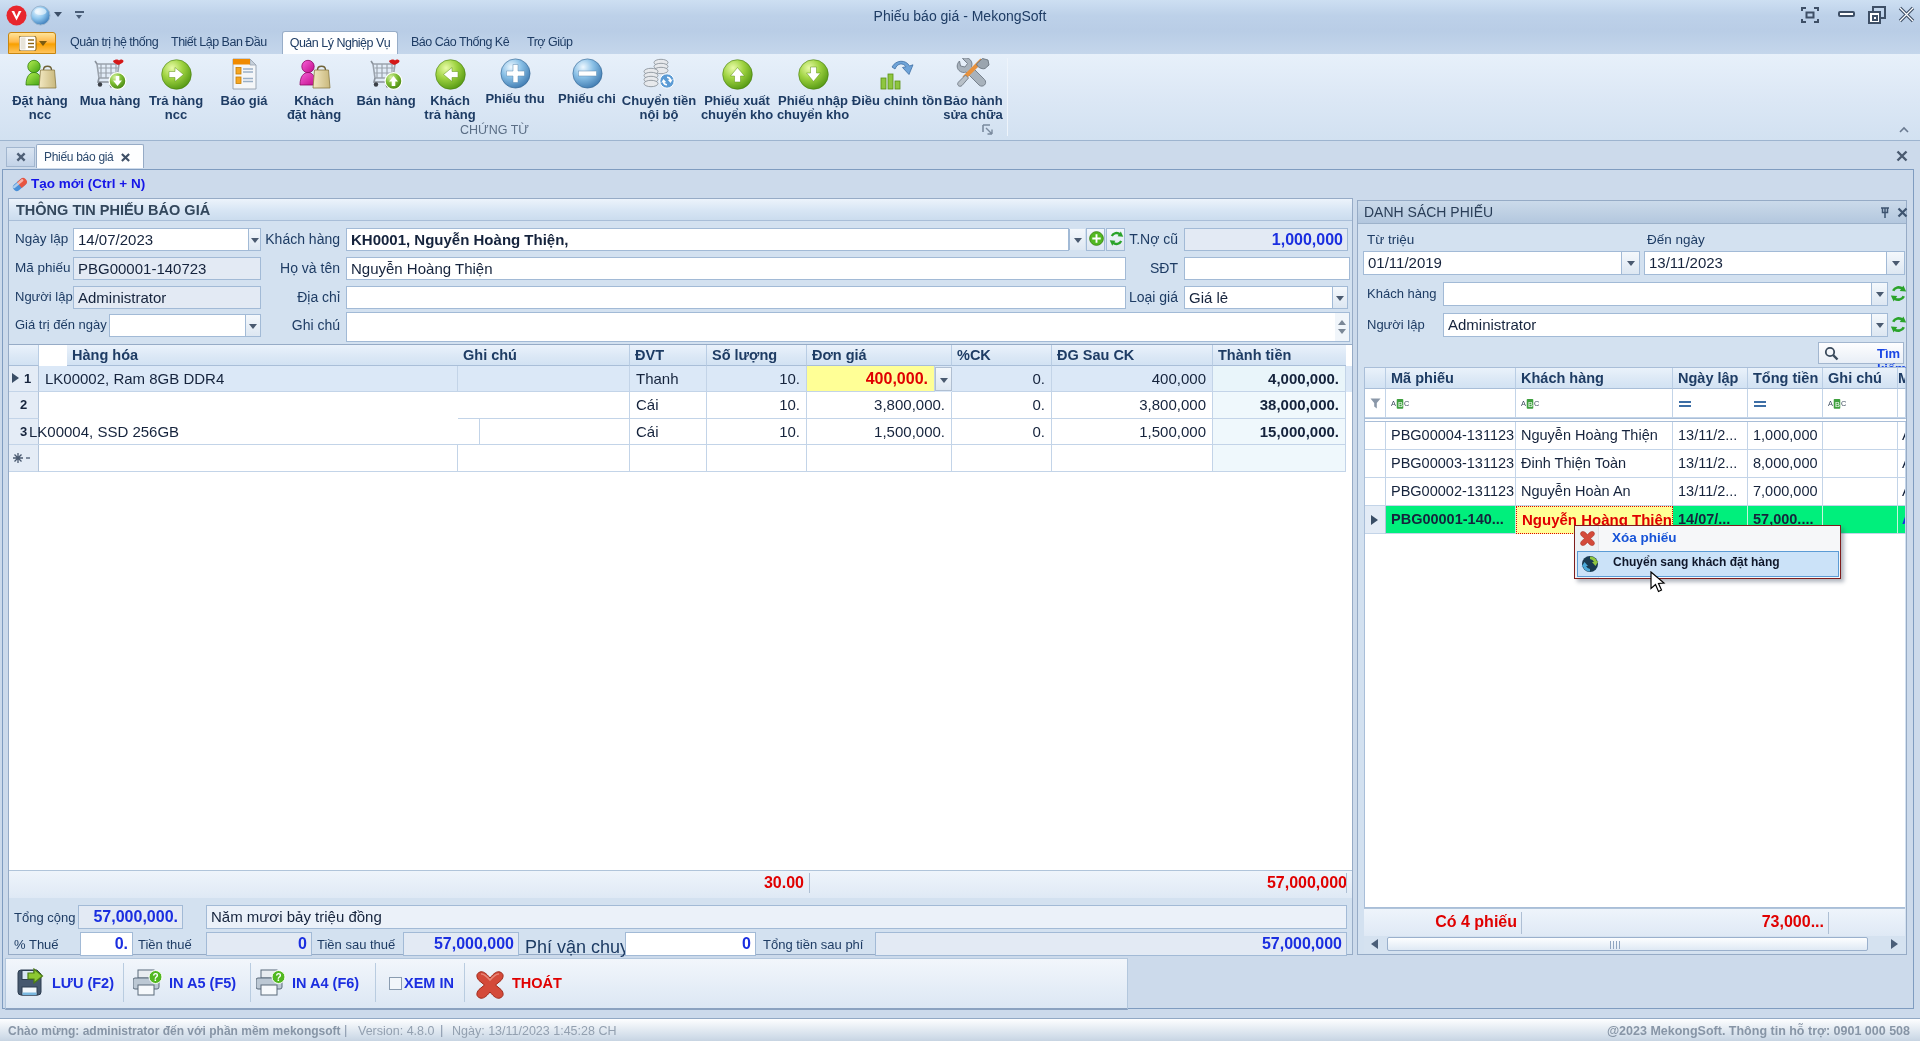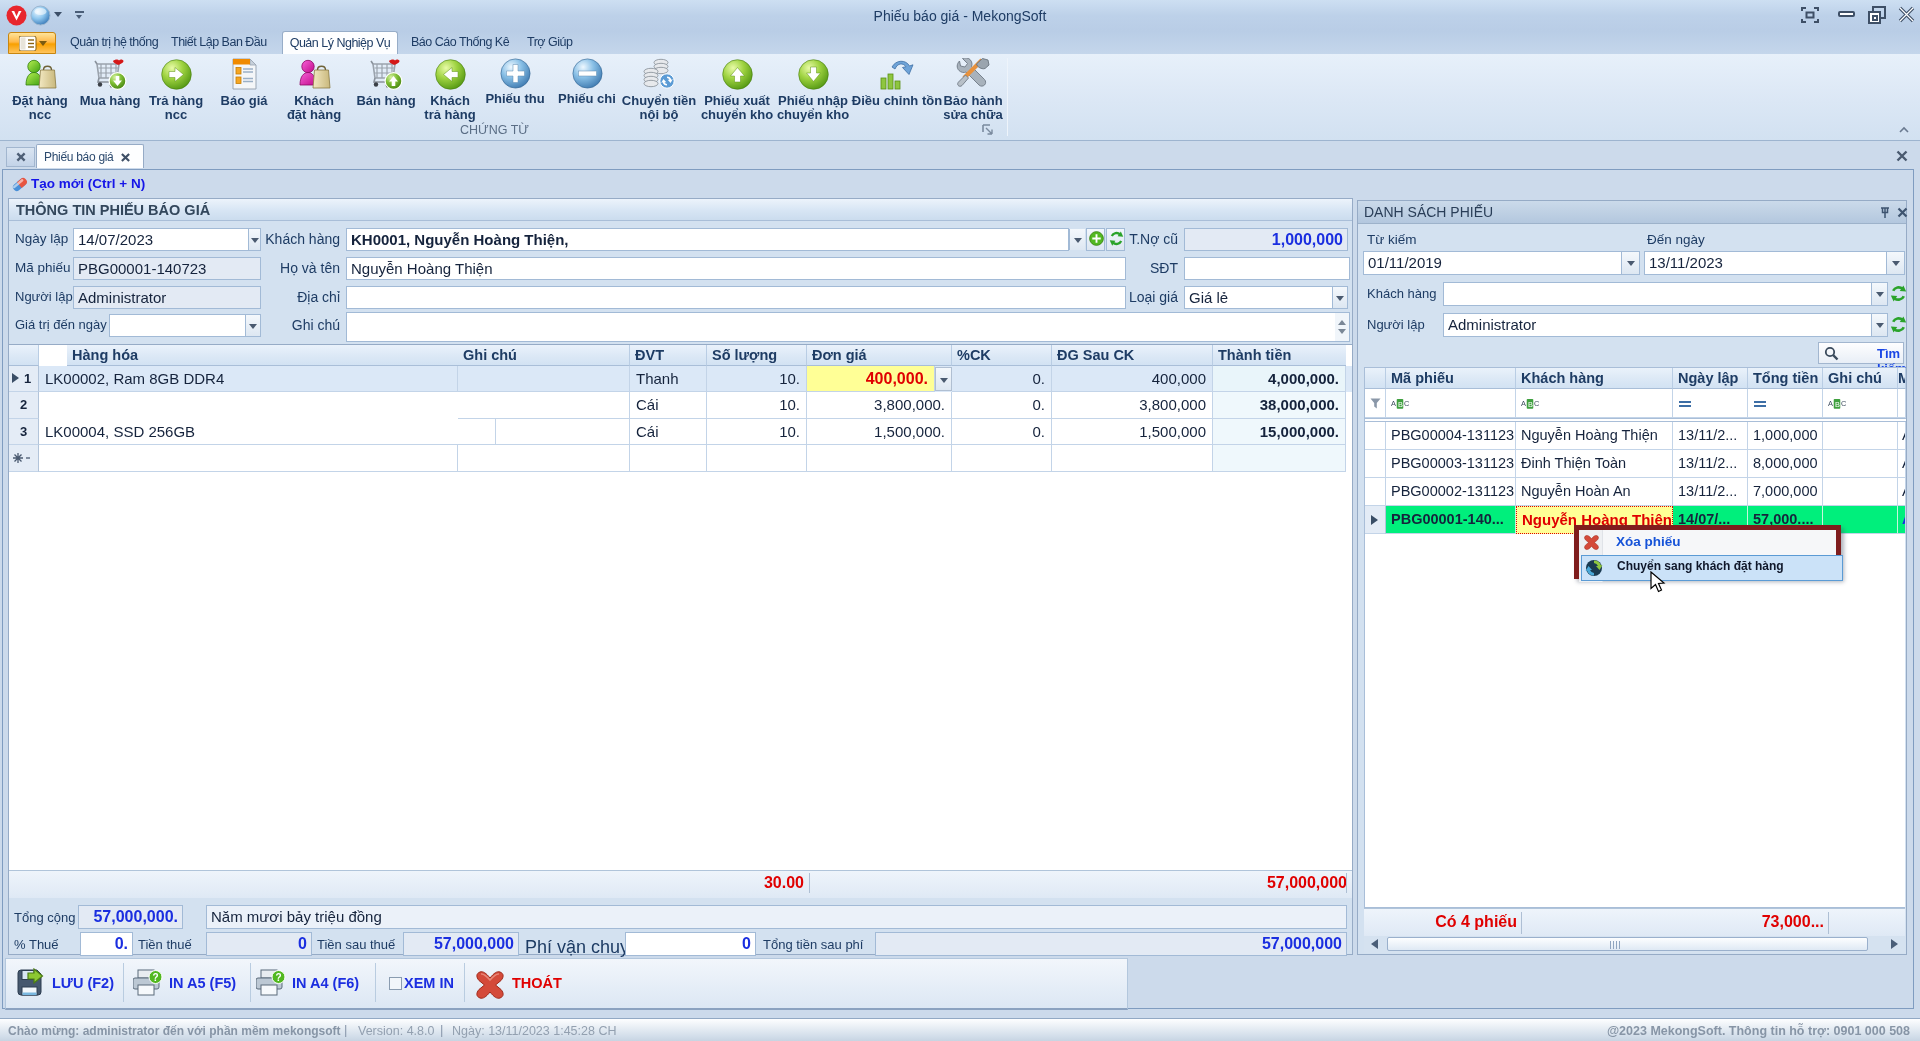--- a/index.html
+++ b/index.html
@@ -366,21 +366,21 @@
             <div class="gc" style="left:621px;top:0;width:77px;height:27px;line-height:26px;">Cái</div>
             <div class="gc num" style="left:698px;top:0;width:100px;height:27px;line-height:26px;">10.</div>
             <div class="gc num" style="left:798px;top:0;width:145px;height:27px;line-height:26px;">3,800,000.</div>
             <div class="gc num" style="left:943px;top:0;width:100px;height:27px;line-height:26px;">0.</div>
             <div class="gc num" style="left:1043px;top:0;width:161px;height:27px;line-height:26px;">3,800,000</div>
             <div class="gc num" style="left:1204px;top:0;width:133px;height:27px;background:#eff8fc;font-weight:bold;line-height:26px;">38,000,000.</div>
           </div>
 
           <div class="abs" style="left:0;top:53px;width:1343px;height:26px;background:#fff;">
             <div class="gc" style="left:0;top:0;width:30px;height:26px;background:#e4ecf6;border-right:1px solid #b2c4da;text-align:center;padding:0;font-weight:bold;font-size:13px;">3</div>
-            <div class="gc" style="left:30px;top:0;width:457px;height:26px;">LK00004, SSD 256GB</div>
+            <div class="gc" style="left:14px;top:0;width:457px;height:26px;">LK00004, SSD 256GB</div>
             <div class="gc" style="left:449px;top:0;width:172px;height:26px;"></div>
             <div class="gc" style="left:621px;top:0;width:77px;height:26px;">Cái</div>
             <div class="gc num" style="left:698px;top:0;width:100px;height:26px;">10.</div>
             <div class="gc num" style="left:798px;top:0;width:145px;height:26px;">1,500,000.</div>
             <div class="gc num" style="left:943px;top:0;width:100px;height:26px;">0.</div>
             <div class="gc num" style="left:1043px;top:0;width:161px;height:26px;">1,500,000</div>
             <div class="gc num" style="left:1204px;top:0;width:133px;height:26px;background:#eff8fc;font-weight:bold;">15,000,000.</div>
           </div>
 
           <div class="abs" style="left:0;top:79px;width:1343px;height:27px;background:#fff;">
@@ -465,21 +465,21 @@
     <div class="abs" style="left:1357px;top:32px;width:550px;height:755px;background:#d3e1f0;border:1px solid #96abc6;">
       <div class="abs" style="left:0;top:0;width:548px;height:23px;background:linear-gradient(#cbdaea,#b3c7de);border-bottom:1px solid #9db2ca;">
         <span style="position:absolute;left:6px;top:3px;font-size:14px;color:#2a3e58;">DANH SÁCH PHIẾU</span>
         <svg style="position:absolute;left:521px;top:5px" width="12" height="13" viewBox="0 0 12 13">
             <path d="M2 2 H10 M6 2 V8 M3.5 2 V6.5 H8.5 V2 M6 8 V12" stroke="#3e5470" stroke-width="1.5" fill="none"></path>
           </svg>
         <svg style="position:absolute;left:539px;top:6px" width="11" height="11" viewBox="0 0 11 11">
             <path d="M1.5 1.5 L9.5 9.5 M9.5 1.5 L1.5 9.5" stroke="#3e5470" stroke-width="2.2"></path>
           </svg>
       </div>
-      <div class="lbl" style="left:9px;top:31px;font-size:13.5px;">Từ kiếm</div>
+      <div class="lbl" style="left:9px;top:31px;font-size:13.5px;">Từ triệu</div>
       <div class="lbl" style="left:289px;top:31px;font-size:13.5px;">Đến ngày</div>
       <div class="fld" style="left:5px;top:50px;width:277px;height:24px;line-height:22px;">01/11/2019</div>
       <div class="ddbtn" style="left:263px;top:51px;width:18px;height:22px;"></div>
       <div class="fld" style="left:286px;top:50px;width:261px;height:24px;line-height:22px;">13/11/2023</div>
       <div class="ddbtn" style="left:528px;top:51px;width:18px;height:22px;"></div>
       <div class="lbl" style="left:9px;top:85px;font-size:13px;">Khách hàng</div>
       <div class="fld" style="left:85px;top:81px;width:445px;height:24px;line-height:22px;"></div>
       <div class="ddbtn" style="left:513px;top:82px;width:16px;height:22px;"></div>
       <svg class="abs" style="left:532px;top:84px" width="17" height="17" viewBox="0 0 16 16">
           <use href="#refr"></use>
@@ -588,21 +588,21 @@
       </div>
 
       <div class="abs" style="left:6px;top:735px;width:541px;height:17px;background:#d5e2f0;">
         <div class="abs" style="left:2px;top:3px;width:0;height:0;border:5px solid transparent;border-right:7px solid #4a5e78;"></div>
         <div class="abs" style="left:527px;top:3px;width:0;height:0;border:5px solid transparent;border-left:7px solid #4a5e78;"></div>
         <div class="abs" style="left:23px;top:1px;width:481px;height:14px;background:linear-gradient(#fdfeff,#dfe9f4);border:1px solid #9ab0cc;border-radius:2px;">
           <span style="position:absolute;left:222px;top:3px;width:10px;height:8px;background:repeating-linear-gradient(90deg,#8fa5c0 0 1px,transparent 1px 3px);"></span>
         </div>
       </div>
 
-      <div class="abs" style="left:216px;top:324px;width:267px;height:54px;background:#f6f7f9;border:5px solid #7f1d1d;box-shadow:3px 3px 4px rgba(80,90,110,0.45);">
+      <div class="abs" style="left:216px;top:324px;width:267px;height:54px;background:#f6f7f9;border:1px solid #7f1d1d;box-shadow:3px 3px 4px rgba(80,90,110,0.45);">
         <div class="abs" style="left:0;top:0;width:24px;height:52px;background:#eef0f3;border-right:1px solid #e0e3e8;"></div>
         <svg class="abs" style="left:4px;top:4px" width="17" height="17" viewBox="0 0 32 30">
           <path d="M6 2 C9 1 12 3 16 8 C20 3 23 1 26 2 C30 3.5 30 7 27 10.5 L21.5 15 L27 19.5 C30 23 30 26.5 26 28 C23 29 20 27 16 22 C12 27 9 29 6 28 C2 26.5 2 23 5 19.5 L10.5 15 L5 10.5 C2 7 2 3.5 6 2 Z" fill="#d44a3a" stroke="#a02818" stroke-width="1"></path>
         </svg>
         <div class="abs" style="left:37px;top:4px;font-size:13.5px;font-weight:bold;color:#1653d8;">Xóa phiếu</div>
         <div class="abs" style="left:2px;top:25px;width:262px;height:26px;background:#cbe2f8;border:1px solid #5b9bd5;">
           <svg style="position:absolute;left:3px;top:3px" width="18" height="18" viewBox="0 0 18 18">
             <circle cx="9" cy="9" r="8" fill="#1a3a50"></circle>
             <path d="M9 1.5 a7.5 7.5 0 0 1 7 5 l1.5 -0.5 -3 5 -3.5 -4 2 0 a5 5 0 0 0 -4 -3 z" fill="#8ec63f"></path>
             <path d="M9 16.5 a7.5 7.5 0 0 1 -7 -5 l-1.5 0.5 3 -5 3.5 4 -2 0 a5 5 0 0 0 4 3 z" fill="#4aa8d8"></path>

